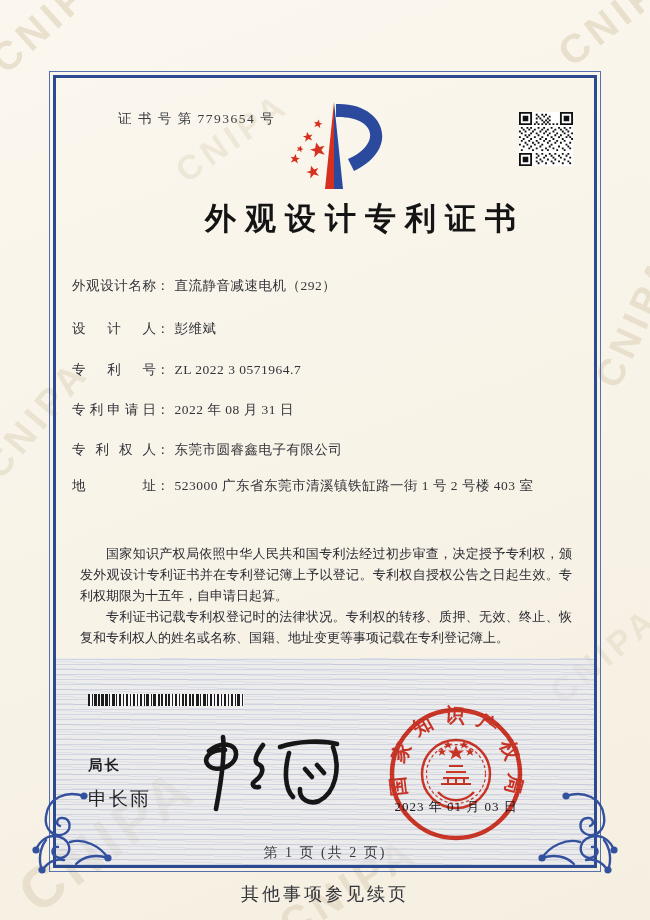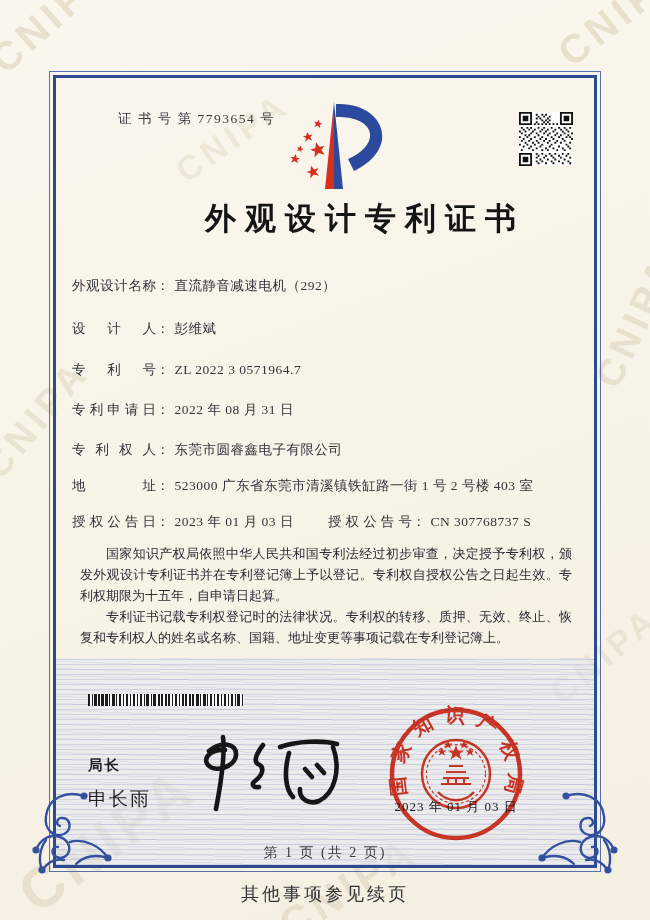--- a/index.html
+++ b/index.html
@@ -170,23 +170,20 @@
   </div>
   <div class="frow" style="top:401px">
     <span class="flabel">专利申请日</span><span class="fcolon">：</span><span class="fvalue">2022 年 08 月 31 日</span>
   </div>
   <div class="frow" style="top:441px">
     <span class="flabel">专利权人</span><span class="fcolon">：</span><span class="fvalue">东莞市圆睿鑫电子有限公司</span>
   </div>
   <div class="frow" style="top:477px">
     <span class="flabel">地址</span><span class="fcolon">：</span><span class="fvalue">523000 广东省东莞市清溪镇铁缸路一街 1 号 2 号楼 403 室</span>
   </div>
-  <div class="frow" style="top:513px">
-    <span><span class="flabel">授权公告日</span><span class="fcolon">：</span><span class="fvalue">2023 年 01 月 03 日</span></span><span class="fpair2"><span class="flabel">授权公告号</span><span class="fcolon">：</span><span class="fvalue">CN 307768737 S</span></span>
-  </div>
 
   <div class="body-text">
     <p>国家知识产权局依照中华人民共和国专利法经过初步审查，决定授予专利权，颁发外观设计专利证书并在专利登记簿上予以登记。专利权自授权公告之日起生效。专利权期限为十五年，自申请日起算。</p>
     <p>专利证书记载专利权登记时的法律状况。专利权的转移、质押、无效、终止、恢复和专利权人的姓名或名称、国籍、地址变更等事项记载在专利登记簿上。</p>
   </div>
 
   <div class="barcode"></div>
 
   <div class="signoff-title">局长</div>
   <div class="signoff-name">申长雨</div>

